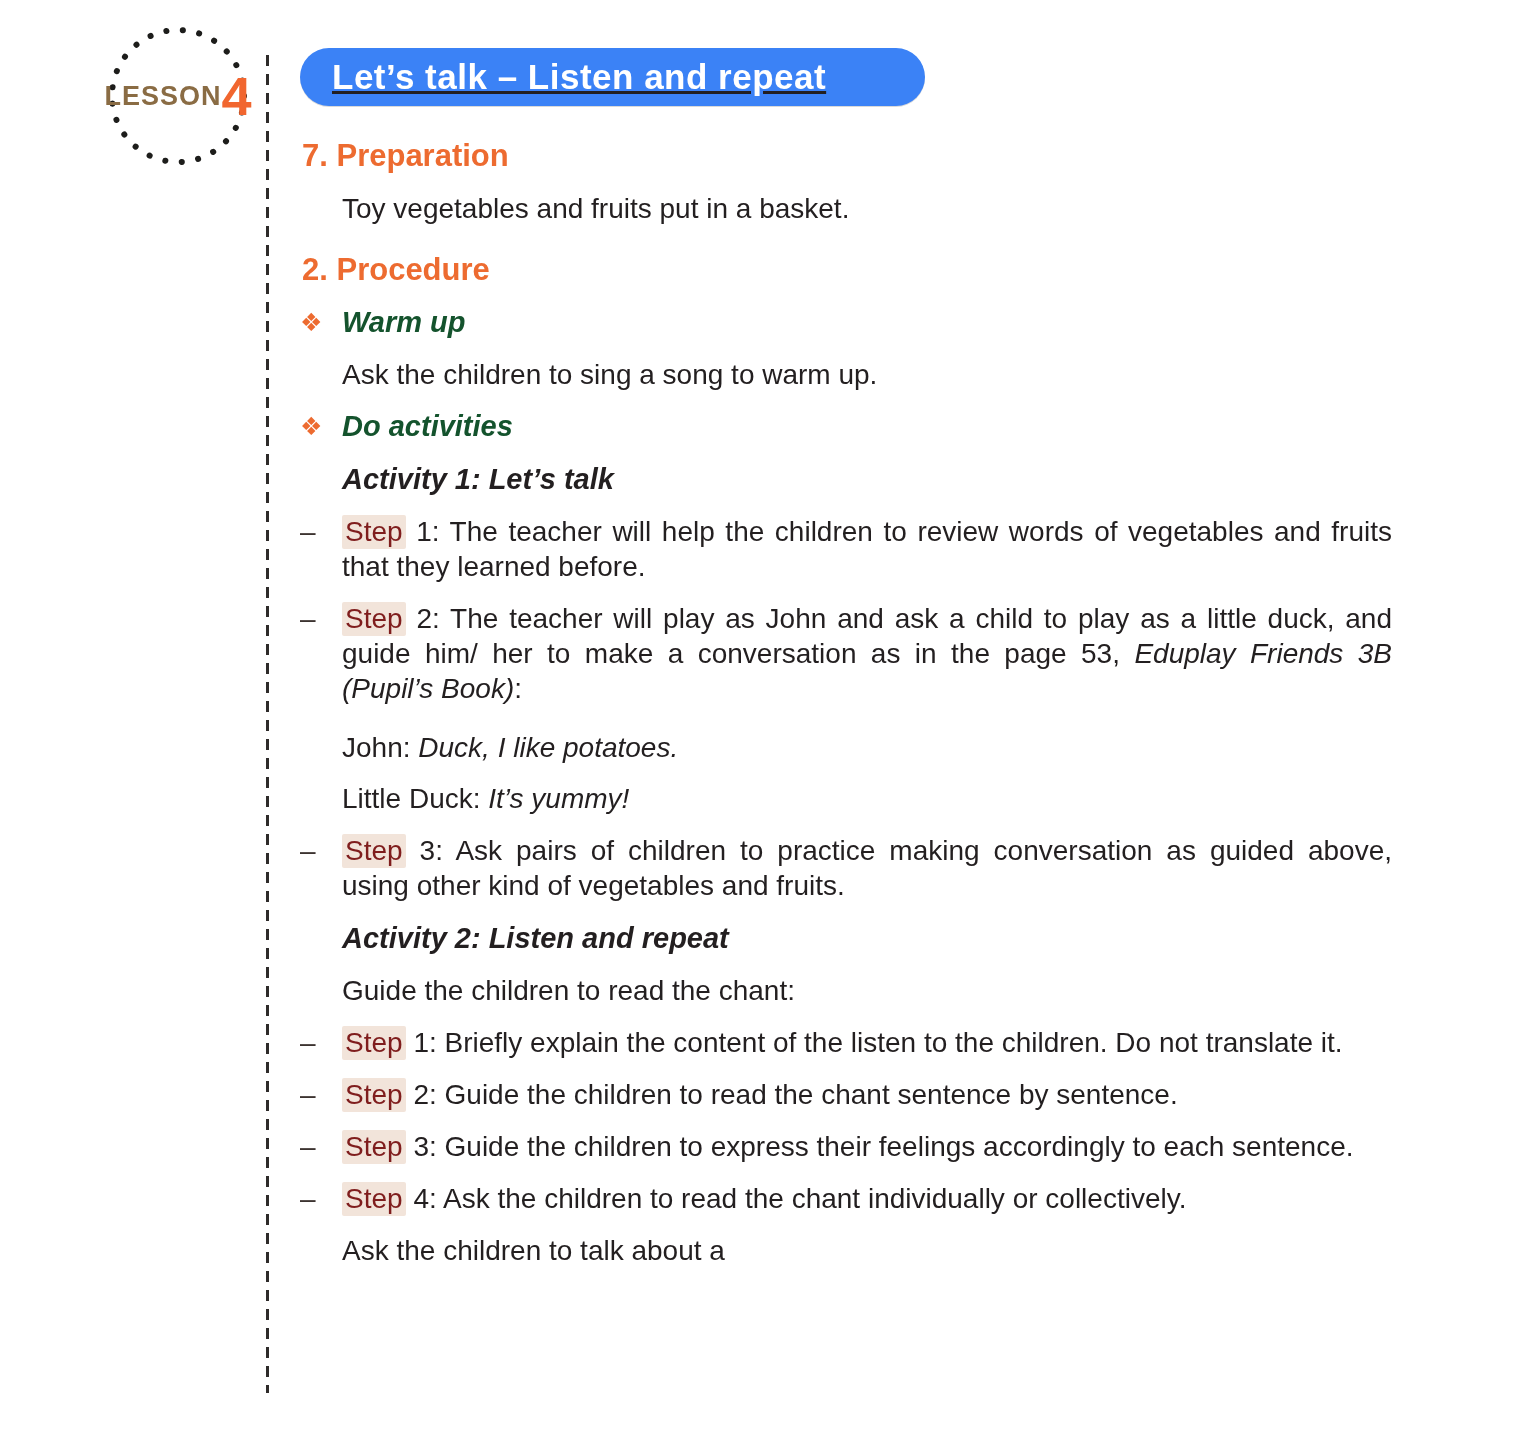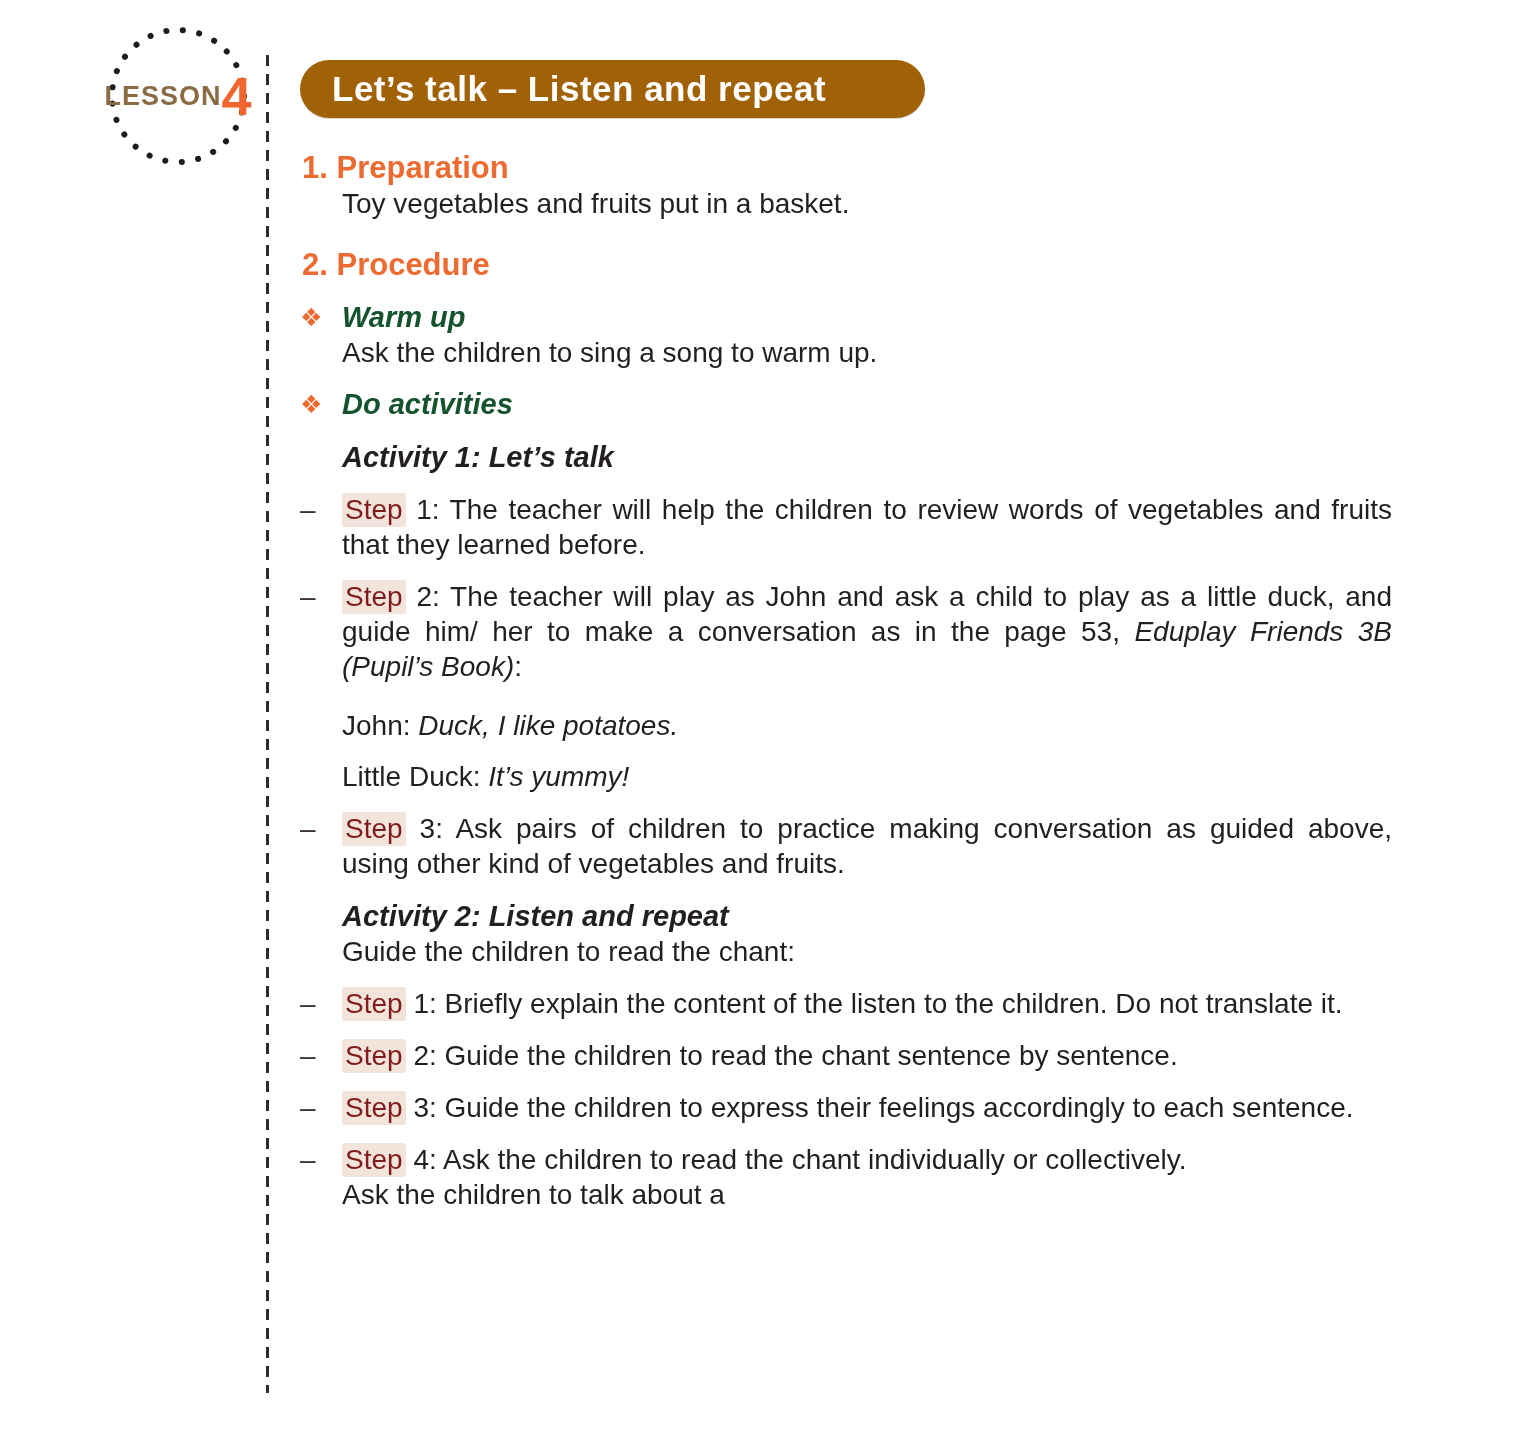--- a/index.html
+++ b/index.html
@@ -13,26 +13,26 @@
   }
   .badge { position:absolute; left:106px; top:24px; width:144px; height:144px; }
   .badge svg { position:absolute; left:0; top:0; }
   .badge-inner { position:absolute; left:0; top:0; right:0; bottom:0;
     display:flex; flex-direction:row; align-items:center; justify-content:center; }
   .badge-label { color:#8a6c44; font-weight:bold; font-size:27px; letter-spacing:1px; line-height:30px; }
   .badge-num { color:#f1662f; font-weight:bold; font-size:54px; line-height:50px; }
   .vsep { position:absolute; left:266px; top:55px; width:3px; height:1338px;
     background:repeating-linear-gradient(to bottom,#2e2b2a 0 11px,transparent 11px 19px); }
   .content { position:absolute; left:300px; top:0; width:1092px; }
-  .banner { margin-top:60px; width:625px; height:58px; background:#a16207; border-radius:29px;
-    display:flex; align-items:center; padding:0 32px; box-shadow:0 1px 0 rgba(0,0,0,.15); }
+  .banner { margin-top:48px; width:625px; height:58px; background:#3b82f6; border-radius:29px;
+    display:flex; align-items:center; padding:0 32px; box-shadow:0 1px 0 rgba(0,0,0,.15);text-decoration:underline; }
   .banner-text { color:#ffffff; font-weight:bold; font-size:35px; letter-spacing:.5px; }
   .sec { color:#ed6b30; font-size:31px; font-weight:bold; line-height:36px; margin:26px 0 0 2px; }
   .sec.first { margin-top:32px; }
-  .para { font-size:28px; line-height:35px; padding-left:42px; }
+  .para { font-size:28px; line-height:35px; padding-left:42px; margin-top:17px; }
   .just { text-align:justify; }
   .sub { display:flex; margin-top:16px; }
   .sub .bullet { width:42px; flex:none; color:#ed6b30; font-size:25px; line-height:36px; }
   .sub .sub-t { color:#14532d; font-weight:bold; font-style:italic; font-size:29px; line-height:36px; }
   .activity-h { font-weight:bold; font-style:italic; font-size:29px; line-height:36px;
     padding-left:42px; margin-top:17px; }
   .step { display:flex; margin-top:17px; }
   .step .dash { width:42px; flex:none; font-size:28px; line-height:35px; color:#3c3330; }
   .step .stext { flex:1; font-size:28px; line-height:35px; text-align:justify; }
   .step-word { background:#f2e4da; color:#7f1d1d; padding:1px 3px 2px 3px; border-radius:2px; }
@@ -56,21 +56,21 @@
   </div>
 
   <div class="vsep"></div>
 
   <div class="content">
 
     <div class="banner">
       <span class="banner-text">Let’s talk – Listen and repeat</span>
     </div>
 
-    <h2 class="sec first">1. Preparation</h2>
+    <h2 class="sec first">7. Preparation</h2>
     <p class="para">Toy vegetables and fruits put in a basket.</p>
 
     <h2 class="sec">2. Procedure</h2>
 
     <div class="sub">
       <span class="bullet">❖</span>
       <span class="sub-t">Warm up</span>
     </div>
     <p class="para">Ask the children to sing a song to warm up.</p>
 

